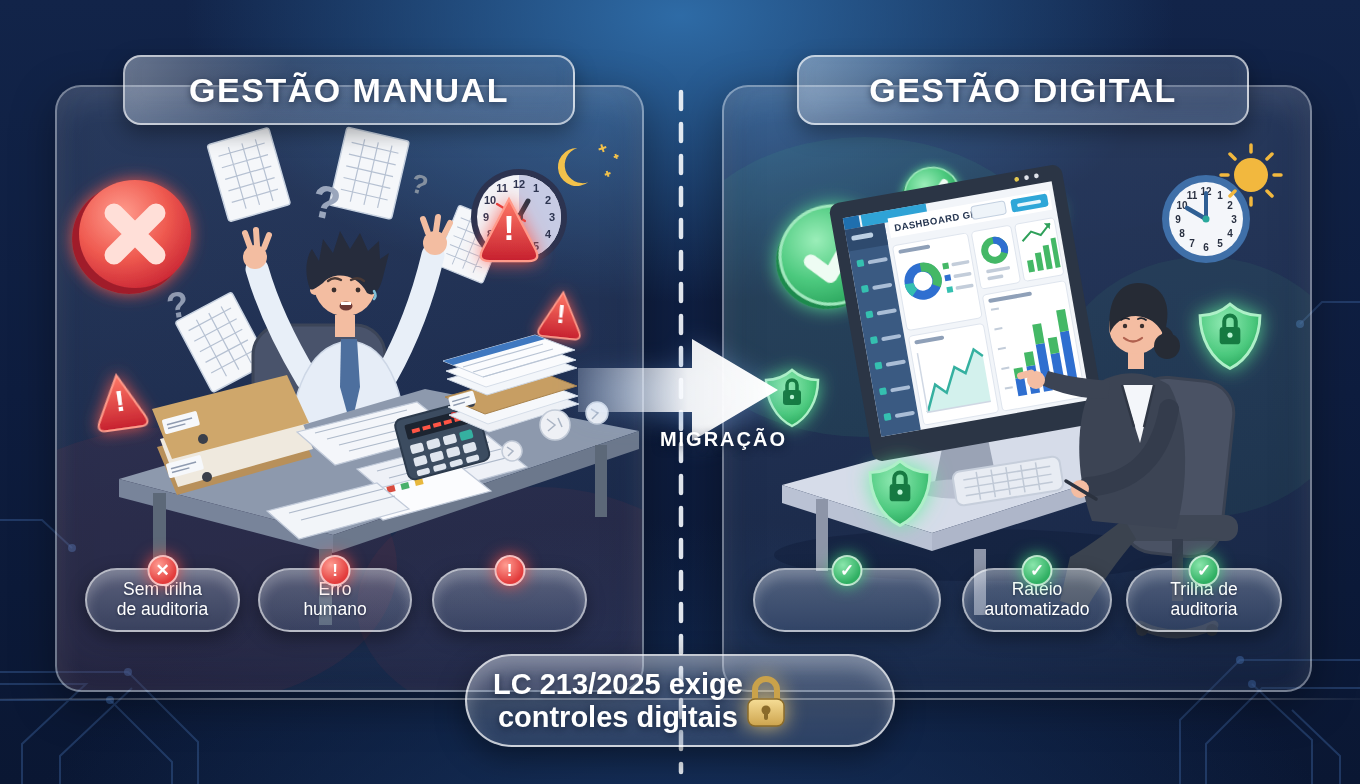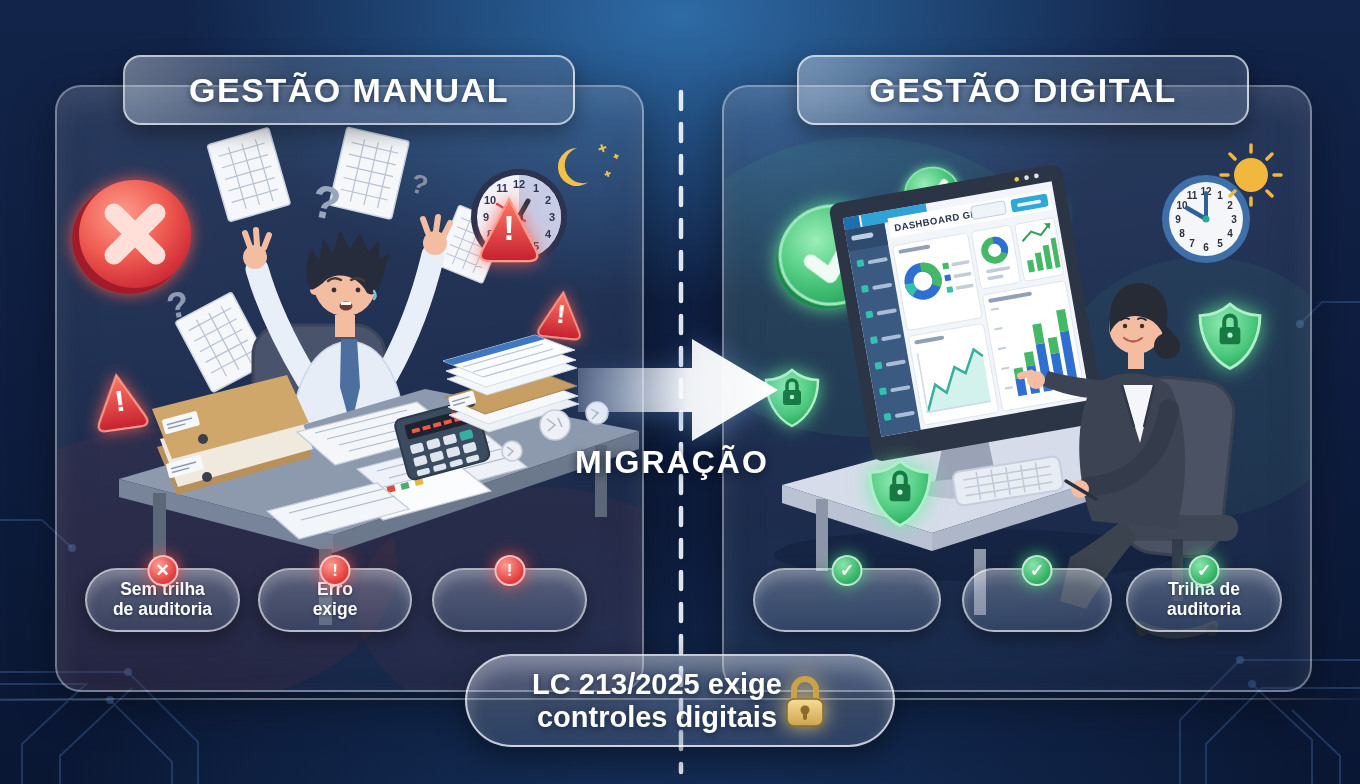--- a/index.html
+++ b/index.html
@@ -37,50 +37,50 @@
     text-shadow:0 2px 6px rgba(10,20,40,.55);
   }
   
   .dash-divider{position:absolute;left:672px;top:86px;z-index:2;}
   .bottom-hline{
     position:absolute;left:0;top:698px;width:1360px;height:2px;z-index:2;
     background:linear-gradient(90deg,rgba(255,255,255,.04),rgba(255,255,255,.38) 18%,rgba(255,255,255,.38) 82%,rgba(255,255,255,.04));
   }
   .arrow-wrap{position:absolute;left:578px;top:334px;z-index:3;filter:drop-shadow(0 4px 14px rgba(120,170,230,.45));}
   .migration-label{
-    position:absolute;left:575px;top:444px;width:212px;text-align:left;z-index:3;
-    color:#fff;font-size:32px;font-weight:800;letter-spacing:2px;
+    position:absolute;left:575px;top:428px;width:212px;text-align:right;z-index:3;
+    color:#fff;font-size:20px;font-weight:800;letter-spacing:2px;
     text-shadow:0 2px 8px rgba(5,15,35,.7);
   }
   
   .pill{
     position:absolute;top:568px;height:64px;border-radius:34px;z-index:5;box-sizing:border-box;
     background:linear-gradient(180deg,rgba(205,218,238,.30),rgba(100,120,152,.30));
     border:2px solid rgba(255,255,255,.58);
     box-shadow:0 6px 18px rgba(0,0,0,.35), inset 0 8px 12px rgba(255,255,255,.22);
     display:flex;align-items:center;justify-content:center;text-align:center;
   }
   .pill-label{
-    color:#fff;font-weight:700;font-size:17.5px;line-height:1.14;white-space:pre-line;
+    color:#fff;font-weight:400;font-size:17.5px;line-height:1.14;white-space:pre-line;
     text-shadow:0 1px 3px rgba(10,20,40,.6);padding:0 6px;
   }
   .badge{
     position:absolute;top:-15px;left:50%;transform:translateX(-50%);
     width:31px;height:31px;border-radius:50%;display:flex;align-items:center;justify-content:center;
     color:#fff;font-weight:800;font-size:17px;border:2px solid rgba(255,255,255,.65);box-sizing:border-box;
   }
   .badge.red{background:radial-gradient(circle at 35% 30%,#ff9d92,#e23b3b 70%);box-shadow:0 0 16px rgba(255,80,70,.85);}
   .badge.green{background:radial-gradient(circle at 35% 30%,#8ae6ac,#2faf62 70%);box-shadow:0 0 16px rgba(70,225,130,.8);}
   
   .banner{
     position:absolute;left:465px;top:654px;width:430px;height:93px;border-radius:47px;z-index:6;box-sizing:border-box;
     background:linear-gradient(180deg,rgba(200,213,235,.32),rgba(95,115,148,.34));
     border:2.5px solid rgba(255,255,255,.72);
     box-shadow:0 10px 30px rgba(0,0,0,.4), inset 0 12px 18px rgba(255,255,255,.25);
-    display:flex;align-items:center;justify-content:center;padding:0 26px;
+    display:flex;align-items:center;justify-content:flex-start;padding:0 26px;
   }
   .banner-text{
     color:#fff;font-size:29px;font-weight:800;line-height:1.12;text-align:center;white-space:pre-line;
     text-shadow:0 2px 6px rgba(8,18,40,.6);
   }
   .banner-lock{filter:drop-shadow(0 0 10px rgba(240,205,120,.85));flex:0 0 auto;}
 </style>
 </head>
 <body>
 
@@ -542,31 +542,33 @@
   </div>
 
   <div class="pill" style="left:85px;width:155px;">
     <span class="badge red">✕</span>
     <span class="pill-label">Sem trilha
 de auditoria</span>
   </div>
   <div class="pill" style="left:258px;width:154px;">
     <span class="badge red">!</span>
     <span class="pill-label">Erro
-exige</span>
+humano</span>
   </div>
   <div class="pill" style="left:432px;width:155px;">
     <span class="badge red">!</span>
   </div>
 
   <div class="pill" style="left:753px;width:188px;">
     <span class="badge green">✓</span>
   </div>
   <div class="pill" style="left:962px;width:150px;">
     <span class="badge green">✓</span>
+    <span class="pill-label">Rateio
+automatizado</span>
   </div>
   <div class="pill" style="left:1126px;width:156px;">
     <span class="badge green">✓</span>
     <span class="pill-label">Trilha de
 auditoria</span>
   </div>
 
   <div class="banner">
     <span class="banner-text">LC 213/2025 exige
 controles digitais</span>

